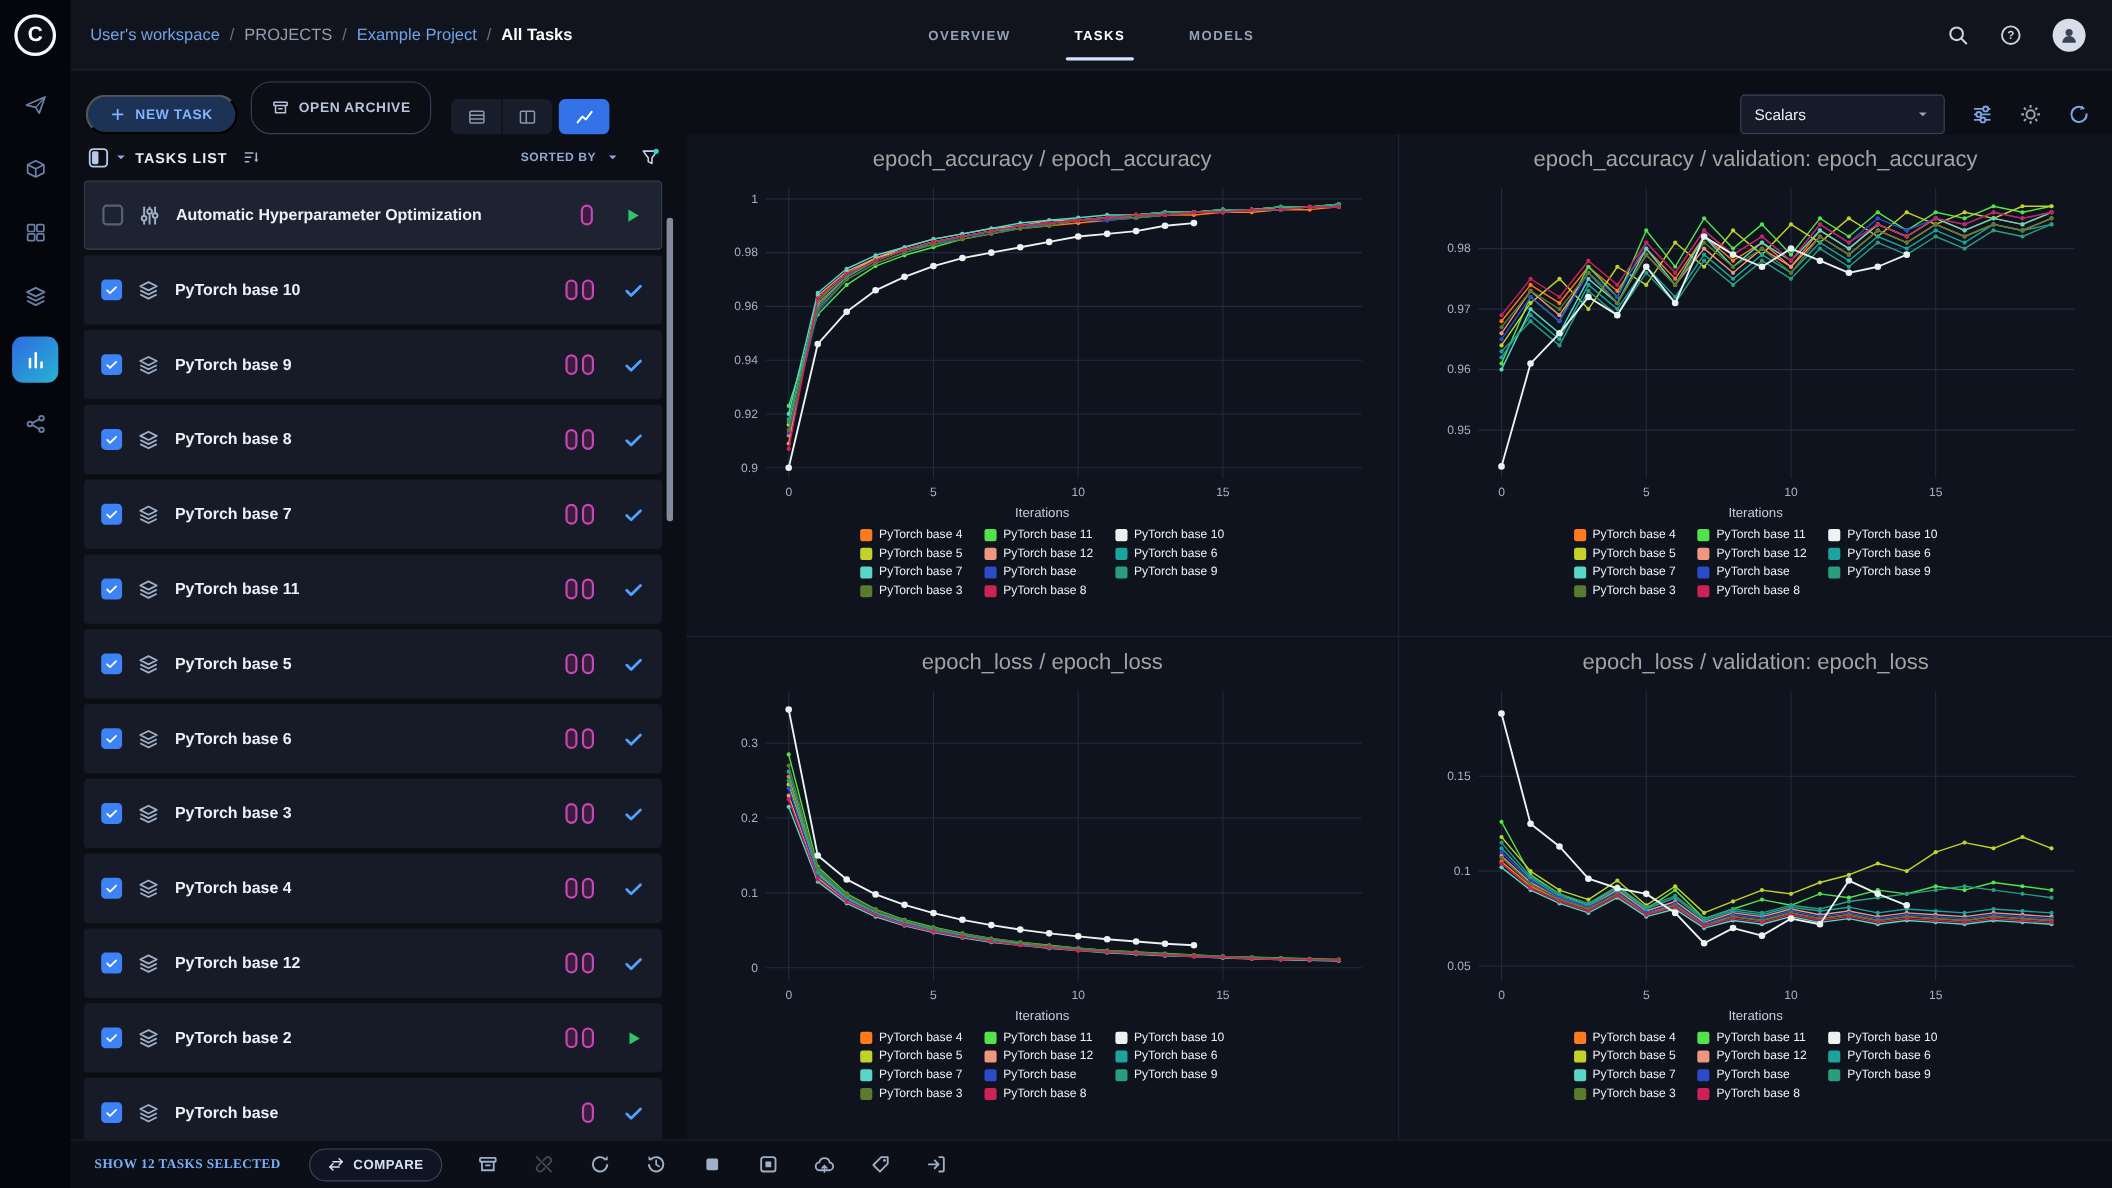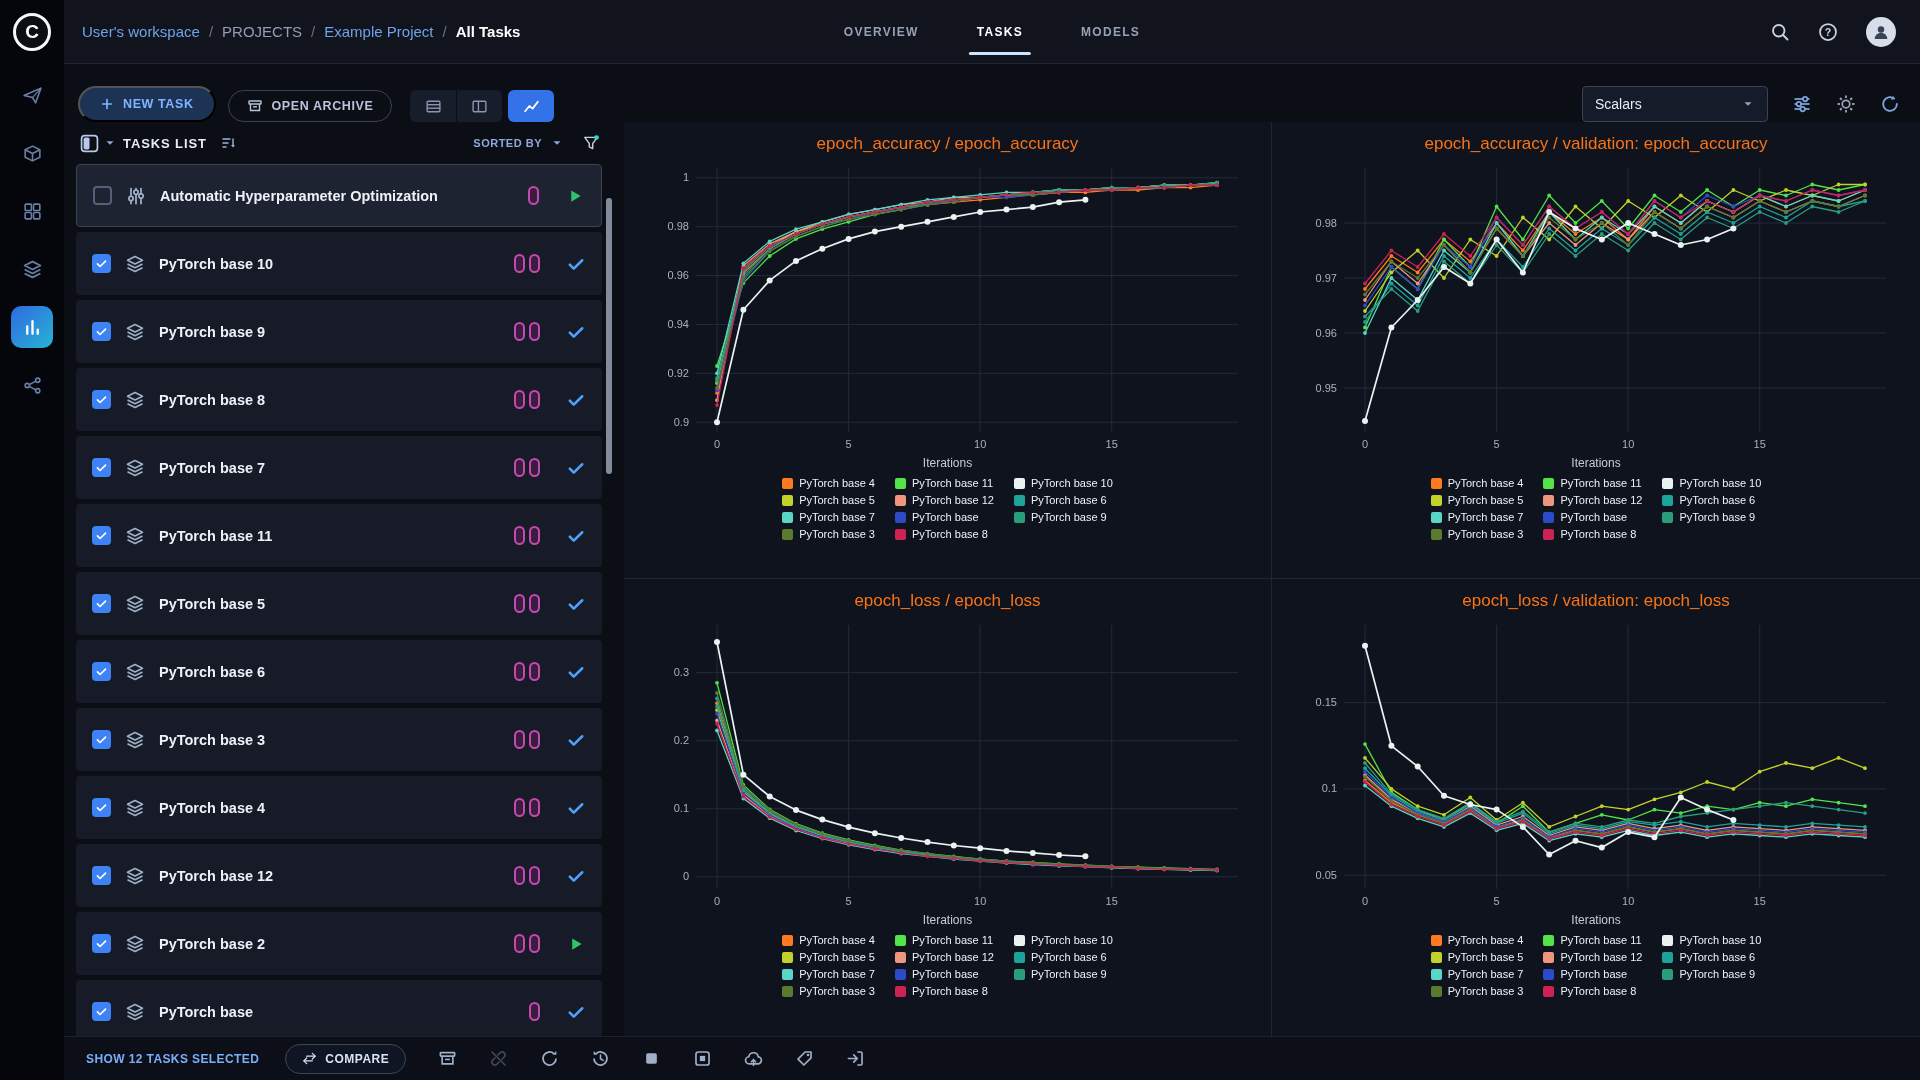--- a/index.html
+++ b/index.html
@@ -39,21 +39,21 @@
   .avatar { width:30px; height:30px; border-radius:50%; background:#d8dee9; color:#3a4256;
     display:flex; align-items:center; justify-content:center; cursor:pointer; }
   .avatar svg { width:20px; height:20px; }
 
   
   .toolbar { position:absolute; left:64px; right:0; top:64px; height:58px; display:flex; align-items:flex-end;
     padding:0 20px 0 14px; }
   .btn-newtask { height:36px; border-radius:18px; background:#1d3356; color:#7fb5ff; font-weight:bold;
     font-size:12.5px; letter-spacing:.6px; display:flex; align-items:center; gap:9px; padding:0 20px; cursor:pointer; }
   .btn-newtask svg { width:14px; height:14px; }
-  .btn-archive { height:32px; border-radius:18px; border:1px solid #39415a; color:#b9c4da; font-weight:bold;
+  .btn-archive { height:48px; border-radius:18px; border:1px solid #39415a; color:#b9c4da; font-weight:bold;
     font-size:12.5px; letter-spacing:.6px; display:flex; align-items:center; gap:9px; padding:0 18px;
     margin-left:12px; background:transparent; cursor:pointer; }
   .btn-archive svg { width:16px; height:16px; }
   .view-toggles { display:flex; margin-left:18px; align-items:center; }
   .vt { width:46px; height:32px; background:#171d2b; color:#8b97ad; display:flex; align-items:center;
     justify-content:center; cursor:pointer; }
   .vt svg { width:17px; height:17px; }
   .vt:first-child { border-radius:6px 0 0 6px; }
   .vt:nth-child(2) { border-radius:0 6px 6px 0; border-left:1px solid #0b0e15; }
   .vt.active { border-radius:6px; margin-left:6px; background:#3372e8; color:#fff; }
@@ -96,32 +96,32 @@
   .scrollbar { position:absolute; right:0; top:76px; width:6px; height:276px; background:#98a1b4;
     border-radius:3px; opacity:.85; cursor:grab; }
 
   
   .charts { position:absolute; left:624px; right:0; top:122px; bottom:44px; background:#0f131d;
     display:grid; grid-template-columns:1fr 1fr; grid-template-rows:1fr 1fr; }
   .quad { border-right:1px solid #1f2533; border-bottom:1px solid #1f2533; display:flex; flex-direction:column;
     align-items:center; padding-top:12px; overflow:hidden; }
   .quad:nth-child(2n) { border-right:none; }
   .quad:nth-child(n+3) { border-bottom:none; }
-  .chart-title { font-size:17px; color:#f97316; margin-bottom:4px; }
+  .chart-title { font-size:20px; color:#a3a3a3; margin-bottom:4px; }
   .plot text { font-family:"Liberation Sans",sans-serif; }
   .xlabel { font-size:12px; color:#c4cdda; margin-top:0px; }
   .legend { display:grid; grid-template-columns:auto auto auto; gap:5px 20px; margin-top:7px;
     font-size:11px; color:#eef2f8; }
   .legend-item { display:flex; align-items:center; gap:6px; cursor:pointer; white-space:nowrap; }
   .swatch { width:11px; height:11px; border-radius:2px; flex:none; }
 
   
   .footer { position:absolute; left:64px; right:0; bottom:0; height:44px; background:#0c0f17;
     border-top:1px solid #1c2230; display:flex; align-items:center; padding-left:22px; gap:26px; }
-  .show-selected { font-size:12px; font-weight:bold; color:#79aef8; letter-spacing:.4px; cursor:pointer; }
+  .show-selected { font-size:12px; font-weight:bold; color:#79aef8; letter-spacing:.4px; cursor:pointer;font-family:Liberation Serif, serif; }
   .btn-compare { height:30px; border-radius:15px; border:1px solid #3c465e; color:#d7e2f5; font-size:12px;
     font-weight:bold; letter-spacing:.5px; display:flex; align-items:center; gap:8px; padding:0 16px;
     background:#0f1523; cursor:pointer; }
   .btn-compare svg { width:15px; height:15px; }
   .footer-icons { display:flex; gap:32px; align-items:center; color:#9fb0c8; margin-left:6px; }
   .f-icon { width:19px; height:19px; cursor:pointer; }
   .f-icon svg { width:19px; height:19px; }
   .f-icon.disabled { opacity:.35; }
 </style>
 </head>

